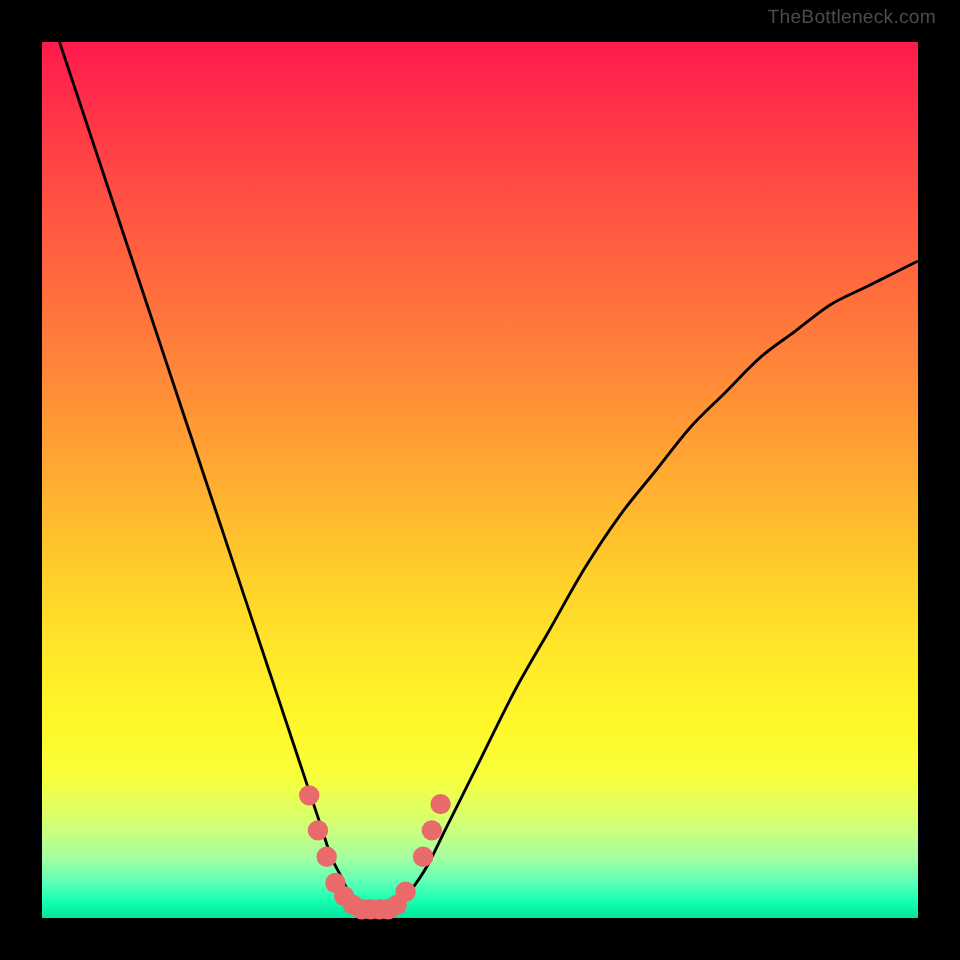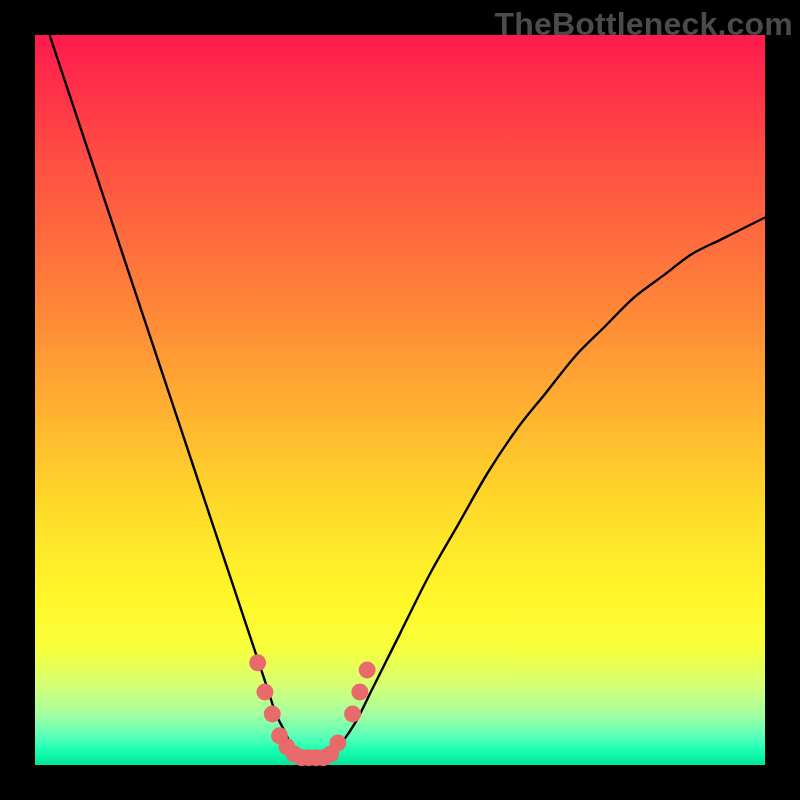--- a/index.html
+++ b/index.html
@@ -36,25 +36,25 @@
       #f7ff3c 84%,
       #d6ff72 89%,
       #a6ffa0 93%,
       #5cffb8 96%,
       #19ffb2 98%,
       #00e69a 100%);
   }
   .watermark {
     position: absolute;
     top: 6px;
-    right: 7px;
+    right: 20px;
     color: #4b4b4b;
-    font-size: 32px;
+    font-size: 16px;
     letter-spacing: 0.2px;
-    font-weight: 700;
+    font-weight: 400;
     user-select: none;
   }
   svg.curve {
     position: absolute;
     left: 0; top: 0;
     width: 730px; height: 730px;
     overflow: visible;
   }
 </style>
 </head>

